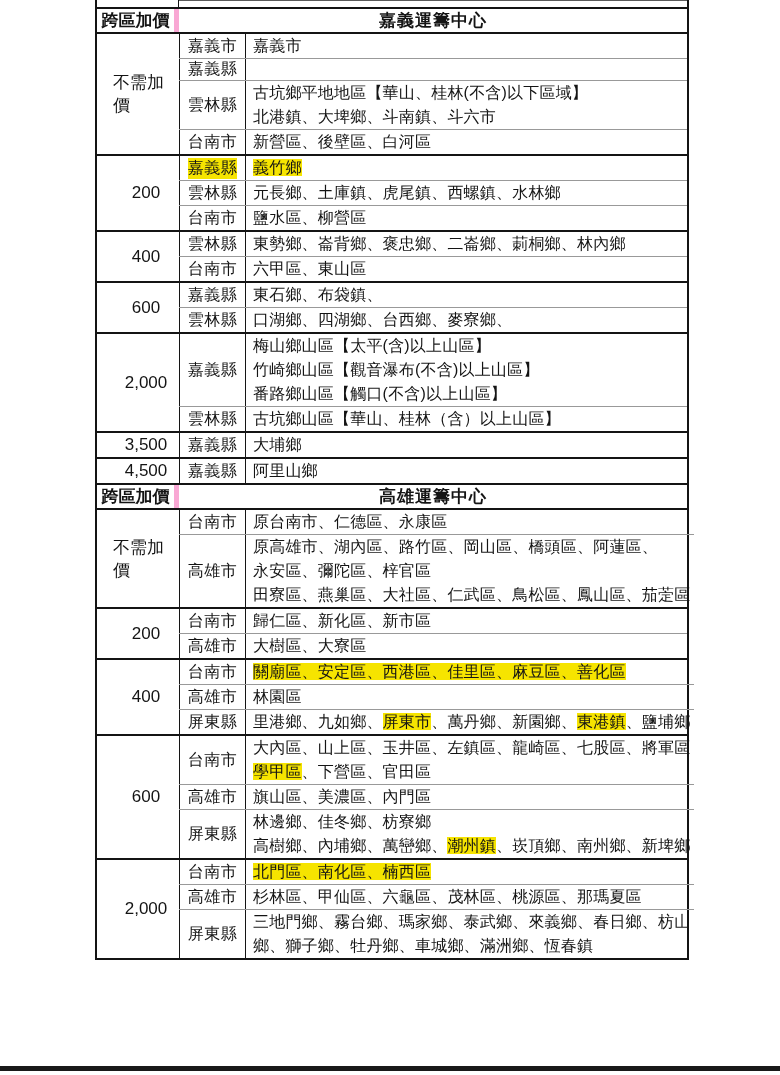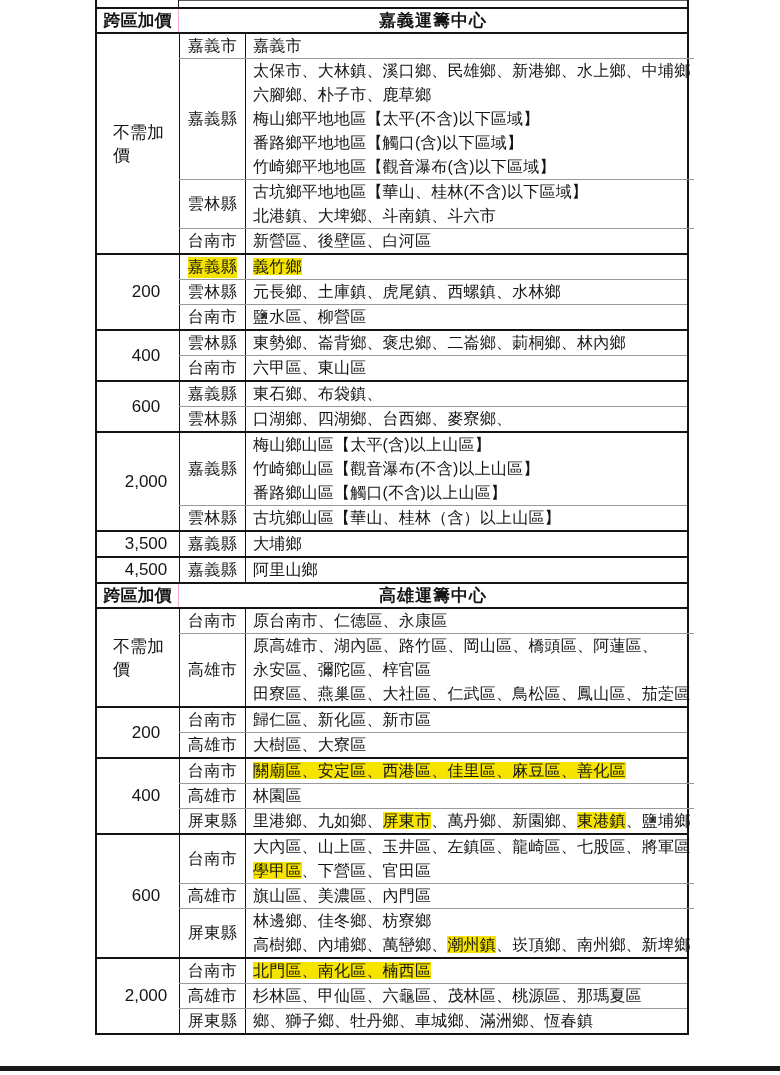--- a/index.html
+++ b/index.html
@@ -8,21 +8,21 @@
     font-family:"Liberation Sans","DejaVu Sans",sans-serif;color:#141414;
   }
   .table-wrap{position:absolute;left:95px;top:0;width:594px;}
   
   .top-sliver{display:flex;height:7px;border-left:2px solid #141414;border-right:2px solid #141414;box-sizing:border-box;}
   .top-sliver .s1{flex:0 0 82px;border-right:1px solid #141414;box-sizing:border-box;}
   .top-sliver .s2{flex:1;border-top:1px solid #5a5a5a;box-sizing:border-box;}
   .ttable{border:2px solid #141414;box-sizing:border-box;background:#fff;}
   .ttable > :last-child{border-bottom:none;}
   .theader{display:flex;border-bottom:2px solid #141414;font-weight:bold;font-size:17px;}
-  .th-price{flex:0 0 82px;border-right:1px solid #f9a8d4;box-sizing:border-box;
+  .th-price{flex:0 0 82px;border-right:5px solid #f9a8d4;box-sizing:border-box;
     display:flex;align-items:center;justify-content:center;min-height:21px;}
   .th-center{flex:1;display:flex;align-items:center;justify-content:center;min-height:21px;letter-spacing:1px;}
   .tgroup{display:flex;border-bottom:2px solid #141414;}
   .price-cell{flex:0 0 82px;display:flex;align-items:center;justify-content:center;
     font-size:17px;box-sizing:border-box;padding-left:16px;}
   .county-rows{flex:1;display:flex;flex-direction:column;}
   .trow{display:flex;flex:1;}
   .trow + .trow{border-top:1px solid #999999;}
   .county-cell{flex:0 0 67px;border-left:1px solid #141414;border-right:1px solid #141414;
     box-sizing:border-box;display:flex;align-items:center;justify-content:center;
@@ -56,27 +56,20 @@
                 <span class="seg">嘉義市</span>
               </div>
               <div class="districts-cell">
                 <div class="dline"><span class="seg">嘉義市</span></div>
               </div>
             </div>
             <div class="trow">
               <div class="county-cell">
                 <span class="seg">嘉義縣</span>
               </div>
-              <div class="districts-cell">
-                <div class="dline"><span class="seg">太保市、大林鎮、溪口鄉、民雄鄉、新港鄉、水上鄉、中埔鄉</span></div>
-                <div class="dline"><span class="seg">六腳鄉、朴子市、鹿草鄉</span></div>
-                <div class="dline"><span class="seg">梅山鄉平地地區【太平(不含)以下區域】</span></div>
-                <div class="dline"><span class="seg">番路鄉平地地區【觸口(含)以下區域】</span></div>
-                <div class="dline"><span class="seg">竹崎鄉平地地區【觀音瀑布(含)以下區域】</span></div>
-              </div>
             </div>
             <div class="trow">
               <div class="county-cell">
                 <span class="seg">雲林縣</span>
               </div>
               <div class="districts-cell">
                 <div class="dline"><span class="seg">古坑鄉平地地區【華山、桂林(不含)以下區域】</span></div>
                 <div class="dline"><span class="seg">北港鎮、大埤鄉、斗南鎮、斗六市</span></div>
               </div>
             </div>
@@ -335,20 +328,21 @@
               </div>
               <div class="districts-cell">
                 <div class="dline"><span class="seg">杉林區、甲仙區、六龜區、茂林區、桃源區、那瑪夏區</span></div>
               </div>
             </div>
             <div class="trow">
               <div class="county-cell">
                 <span class="seg">屏東縣</span>
               </div>
               <div class="districts-cell">
+                <div class="dline"><span class="seg">三地門鄉、霧台鄉、瑪家鄉、泰武鄉、來義鄉、春日鄉、枋山</span></div>
                 <div class="dline"><span class="seg">鄉、獅子鄉、牡丹鄉、車城鄉、滿洲鄉、恆春鎮</span></div>
               </div>
             </div>
           </div>
         </div>
       </div>
   </div>
   <div class="bottom-rule"></div>
 </div>
 

